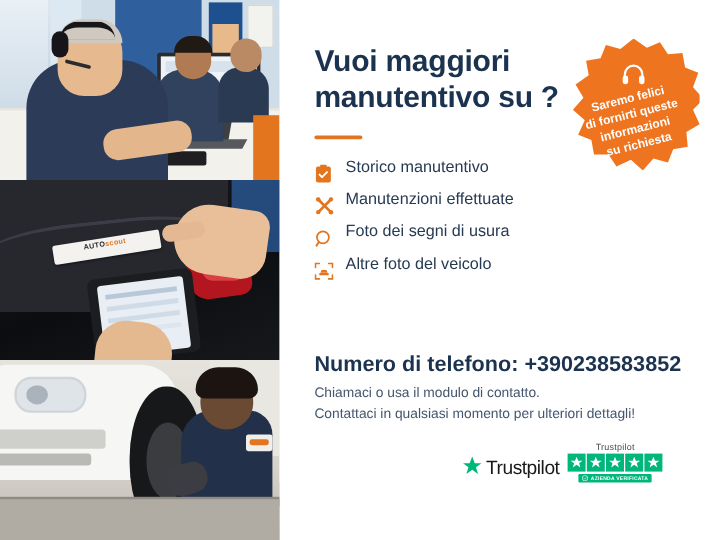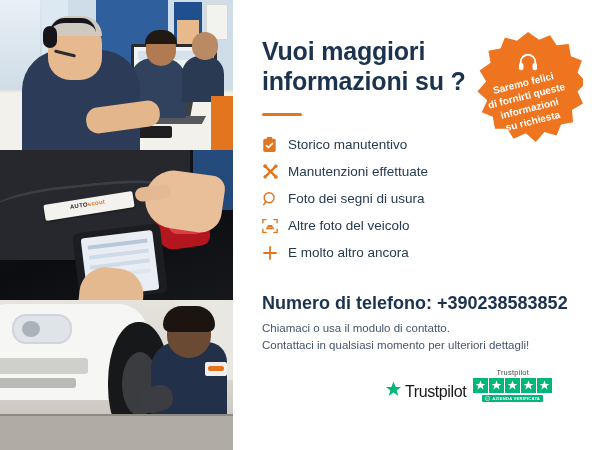--- a/index.html
+++ b/index.html
@@ -99,21 +99,21 @@
   }
   .burst .hs{position:absolute;left:50%;top:20px;transform:translateX(-50%);}
   .burst .btxt{
     position:absolute;left:8px;top:44px;width:94px;
     transform:rotate(-14deg);
     text-align:center;color:#ffffff;font-weight:bold;font-size:10px;line-height:13px;
   }
 
   
   .list{position:absolute;left:29px;top:131px;width:250px;}
-  .item{display:flex;align-items:center;height:27px;}
+  .item{display:flex;height:27px;}
   .item .ic{width:26px;flex:none;display:flex;align-items:center;justify-content:flex-start;color:#e3751f;}
   .item .lb{font-size:13.5px;color:#263a52;}
 
   
   .phone{position:absolute;left:29px;top:293px;font-size:18px;font-weight:bold;color:#1c3350;white-space:nowrap;}
   .sub{position:absolute;left:29px;top:320px;width:290px;font-size:11.5px;line-height:17px;color:#44566d;}
 
   
   .tp{position:absolute;left:152px;top:368px;width:185px;display:flex;align-items:flex-end;gap:7px;}
   .tp .logo{display:flex;align-items:center;gap:3px;}
@@ -195,21 +195,21 @@
       <div class="bench2"></div>
       <div class="bench"></div>
     </div>
 
   </div>
 
   <div class="content">
 
     <div class="heading">
       <div>Vuoi maggiori</div>
-      <div>informazioni su ?</div>
+      <div>manutentivo su ?</div>
     </div>
     <div class="rule"></div>
 
     <div class="burst">
       <div class="blob"></div>
       <div class="hs">
         <svg width="22" height="20" viewBox="0 0 24 22" fill="none">
           <path d="M4 14V11a8 8 0 0 1 16 0v3" stroke="#ffffff" stroke-width="2" stroke-linecap="round"></path>
           <rect x="2" y="12" width="5" height="8" rx="2.2" fill="#ffffff"></rect>
           <rect x="17" y="12" width="5" height="8" rx="2.2" fill="#ffffff"></rect>
@@ -264,28 +264,20 @@
         <span class="ic">
           <svg width="16" height="16" viewBox="0 0 18 18">
             <path d="M1 5.4V1.8h3.6M17 5.4V1.8h-3.6M1 12.6v3.6h3.6M17 12.6v3.6h-3.6" stroke="#e3751f" stroke-width="1.6" fill="none" stroke-linecap="round"></path>
             <path d="M4.6 10.6h8.8v2.1H4.6z" fill="#e3751f"></path>
             <path d="M5.6 10.4l1.1-2.5h4.6l1.1 2.5z" fill="#e3751f"></path>
           </svg>
         </span>
         <span class="lb">Altre foto del veicolo</span>
       </div>
 
-      <div class="item">
-        <span class="ic">
-          <svg width="16" height="16" viewBox="0 0 18 18">
-            <path d="M9 2.2v13.6M2.2 9h13.6" stroke="#e3751f" stroke-width="2" stroke-linecap="round"></path>
-          </svg>
-        </span>
-        <span class="lb">E molto altro ancora</span>
-      </div>
 
     </div>
 
     <div class="phone">Numero di telefono: +390238583852</div>
 
     <div class="sub">
       <div>Chiamaci o usa il modulo di contatto.</div>
       <div>Contattaci in qualsiasi momento per ulteriori dettagli!</div>
     </div>
 

